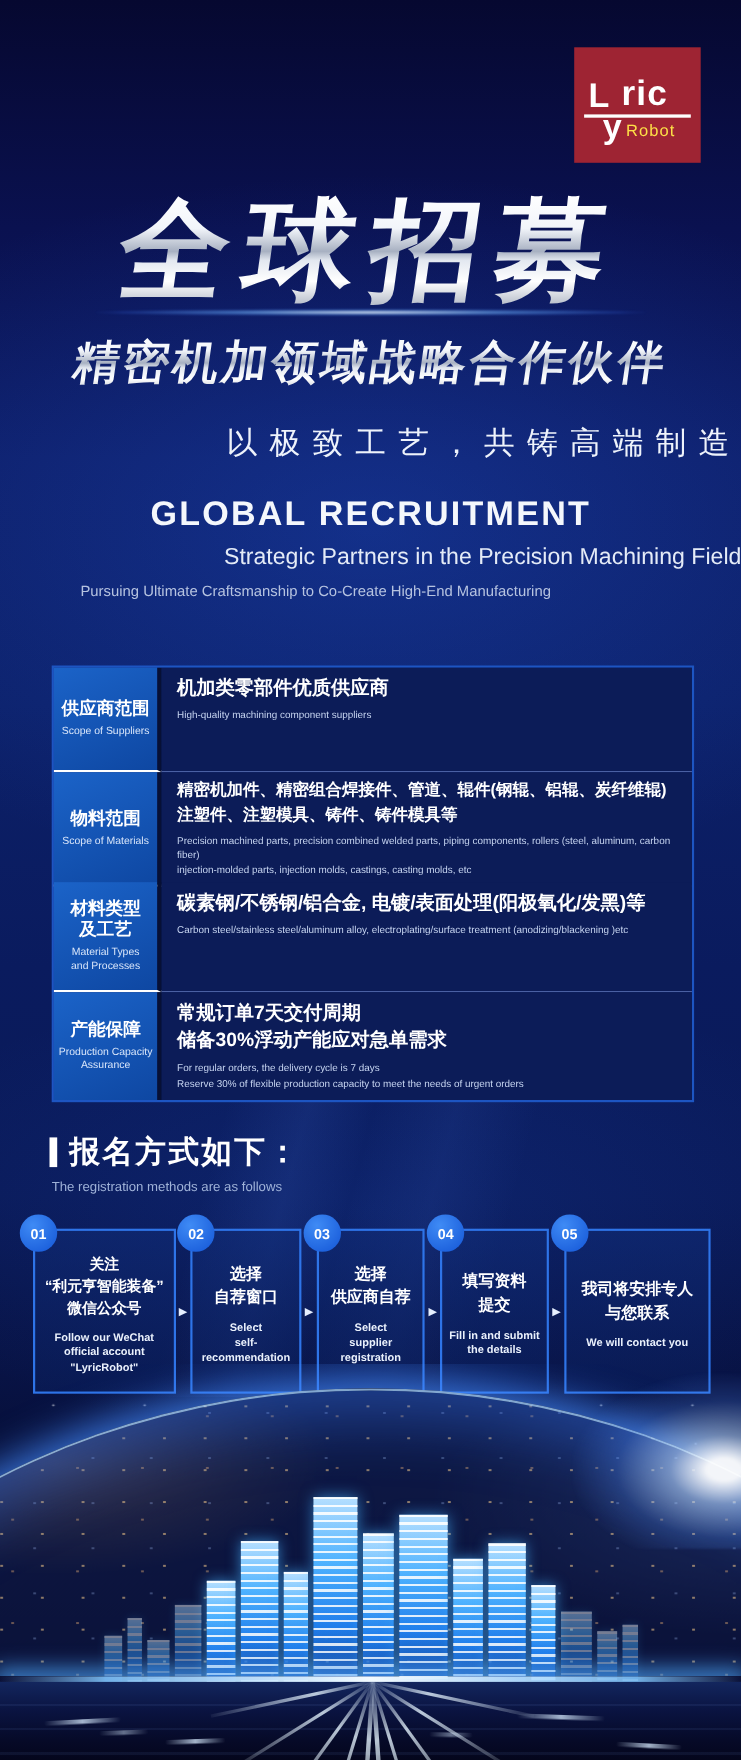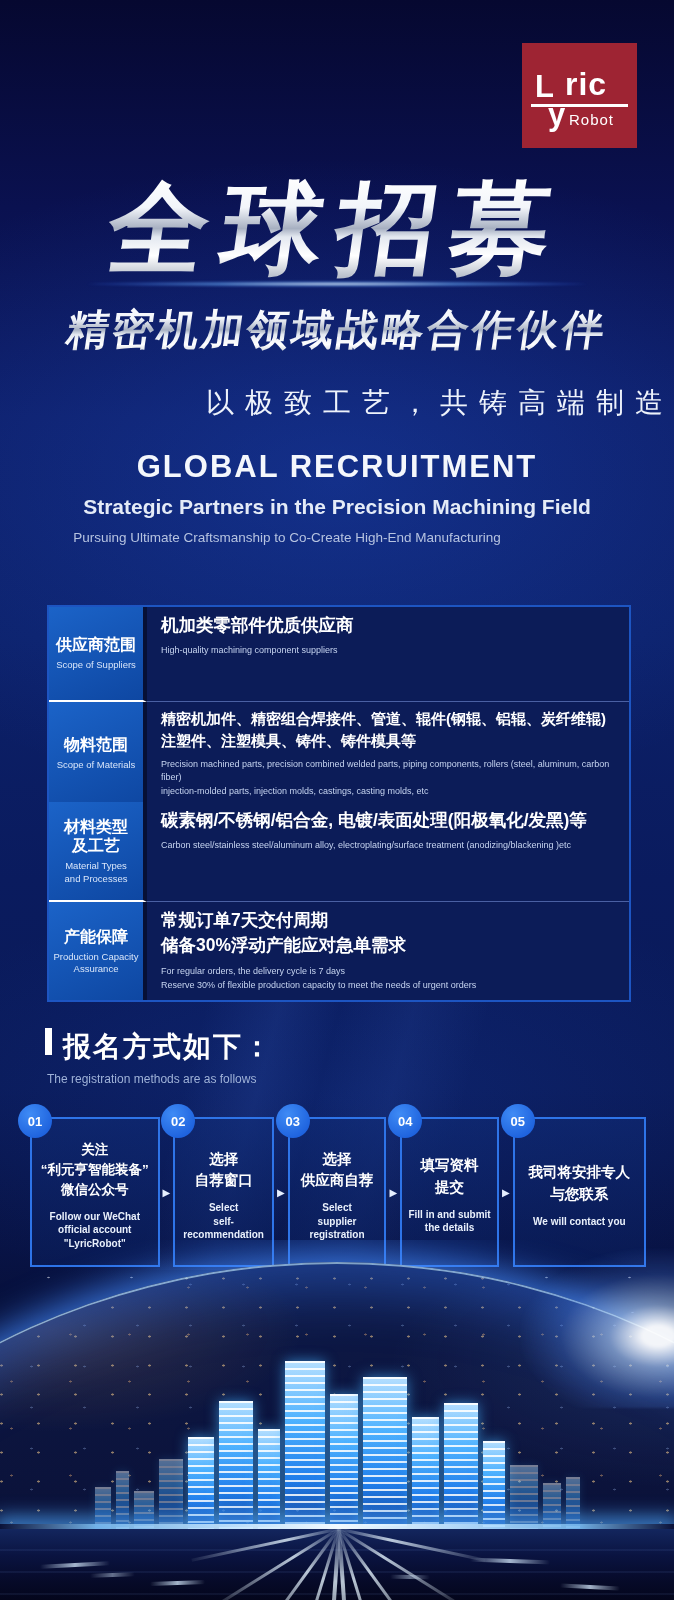--- a/index.html
+++ b/index.html
@@ -10,50 +10,50 @@
       radial-gradient(ellipse 700px 300px at 50% 1100px, rgba(30,80,200,0.18), transparent 70%),
       linear-gradient(180deg,#060830 0%,#0a1150 13%,#0d1d66 26%,#0c2068 40%,#0a1b5e 55%,#0a1a58 68%,#081345 78%,#04071f 92%,#03051a 100%);}
   .streaks{position:absolute;top:990px;left:0;width:674px;height:280px;pointer-events:none;
     background:linear-gradient(105deg,transparent 28%,rgba(90,140,255,0.10) 38%,transparent 46%,rgba(90,140,255,0.08) 56%,transparent 66%);}
   
   .logo{position:absolute;top:43px;right:37px;width:115px;height:105px;background:#9e2433;}
   .logo .bar{position:absolute;left:9px;right:9px;top:61px;height:3px;background:#fff;}
   .logo .l{position:absolute;left:13px;top:28px;color:#fff;font-weight:bold;font-size:31px;line-height:1;}
   .logo .y{position:absolute;left:26px;top:56px;color:#fff;font-weight:bold;font-size:31px;line-height:1;}
   .logo .ric{position:absolute;left:43px;top:25px;color:#fff;font-weight:bold;font-size:32px;line-height:1;letter-spacing:1px;}
-  .logo .robot{position:absolute;left:47px;top:68px;color:#ffffff;font-size:15px;letter-spacing:1px;}
+  .logo .robot{position:absolute;left:47px;top:68px;color:#fde047;font-size:15px;letter-spacing:1px;}
   
   .hero{position:absolute;top:0;left:0;width:674px;text-align:center;color:#fff;}
   .metal{background:linear-gradient(180deg,#ffffff 0%,#f2f5fa 30%,#a7b0c1 50%,#e3e8f0 58%,#ffffff 76%,#aab2c1 100%);
     -webkit-background-clip:text;background-clip:text;color:transparent;font-weight:900;}
   .main-title{position:absolute;top:176px;width:674px;font-size:100px;letter-spacing:14px;transform:skewX(-8deg);
     text-shadow:none;line-height:1.05;}
   .flare{position:absolute;top:281px;left:87px;width:500px;height:6px;border-radius:50%;
     background:radial-gradient(ellipse at center,rgba(255,255,255,0.95),rgba(110,180,255,0.55) 35%,rgba(60,120,255,0.18) 65%,transparent 75%);
     filter:blur(1px);}
   .subtitle{position:absolute;top:302px;width:674px;font-size:42px;letter-spacing:3px;transform:skewX(-8deg);}
   .tagline{position:absolute;top:384px;width:674px;font-size:28px;letter-spacing:11px;color:#eef3fb;font-weight:400;text-align:right;}
   .title-en{position:absolute;top:449px;width:674px;font-size:31px;letter-spacing:2px;font-weight:600;color:#f4f7fc;}
-  .subtitle-en{position:absolute;top:495px;width:674px;font-size:21px;color:#e4ebf7;font-weight:700;}
+  .subtitle-en{position:absolute;top:495px;width:674px;font-size:21px;color:#e4ebf7;font-weight:400;text-align:right;}
   .tagline-en{position:absolute;top:530px;width:574px;font-size:13.5px;color:#b6c3e0;}
   
   .s-table{position:absolute;top:605px;left:47px;width:580px;border:2px solid #1d55c2;display:grid;grid-template-rows:95px 100px 100px 98px;}
   .s-row{display:grid;grid-template-columns:98px 1fr;}
   .cell-h{background:linear-gradient(155deg,#1b63c8,#0e47a2);border-right:4px solid #071035;
     display:flex;flex-direction:column;justify-content:center;align-items:center;text-align:center;color:#fff;padding:4px 2px;}
   .s-row:not(:last-child) .cell-h{border-bottom:2px solid #ffffff;}
   .cell-b{background:#0c1c58;display:flex;flex-direction:column;justify-content:flex-start;padding:6px 10px 6px 14px;color:#fff;}
   .s-row:not(:last-child) .cell-b{border-bottom:1px solid rgba(150,180,255,0.45);}
   .h-zh{font-size:16px;font-weight:bold;white-space:pre-line;line-height:1.2;}
   .h-en{font-size:9.5px;color:#d9e6fa;margin-top:5px;line-height:1.3;white-space:pre-line;}
   .b-zh{font-size:17.5px;font-weight:bold;line-height:1.45;white-space:pre-line;}
   .b-en{font-size:9px;color:#c6d4f0;margin-top:6px;line-height:1.55;white-space:pre-line;}
   
   .reg-head{position:absolute;top:1028px;left:45px;color:#fff;}
-  .reg-title{display:flex;align-items:flex-start;}
+  .reg-title{display:flex;align-items:center;}
   .reg-bar{width:7px;height:27px;background:#fff;margin-right:11px;}
   .reg-zh{font-size:28px;font-weight:bold;letter-spacing:2px;}
   .reg-en{font-size:12px;color:#9fb2d8;margin-top:6px;margin-left:2px;}
   
   .steps{position:absolute;top:1117px;left:30px;width:616px;height:150px;display:flex;align-items:stretch;border-radius:22px;}
   .step-card{position:relative;border:2px solid #2e74e8;background:linear-gradient(180deg,rgba(16,44,120,0.55),rgba(10,30,92,0.60));
     display:flex;flex-direction:column;justify-content:center;align-items:center;text-align:center;color:#fff;padding:14px 4px 8px;}
   .c1{width:126px;} .c2{width:95px;} .c3{width:93px;} .c4{width:93px;} .c5{width:130px;}
   .badge{position:absolute;top:-15px;left:-14px;width:34px;height:34px;border-radius:50%;
     background:radial-gradient(circle at 35% 30%,#3f8bf5,#1355d6);display:flex;align-items:center;justify-content:center;

